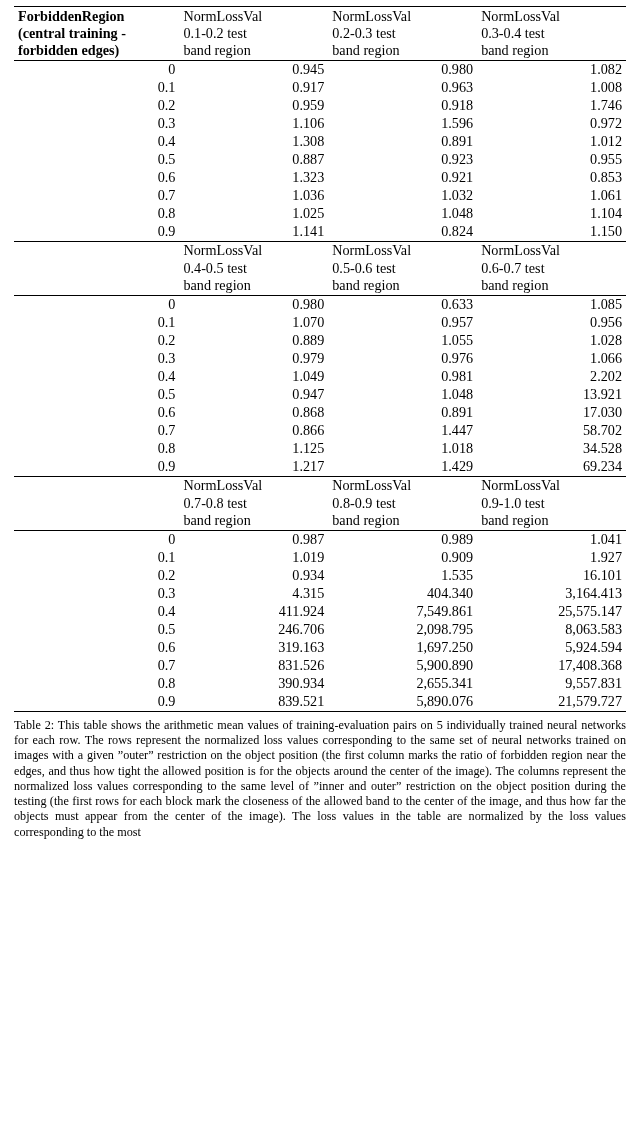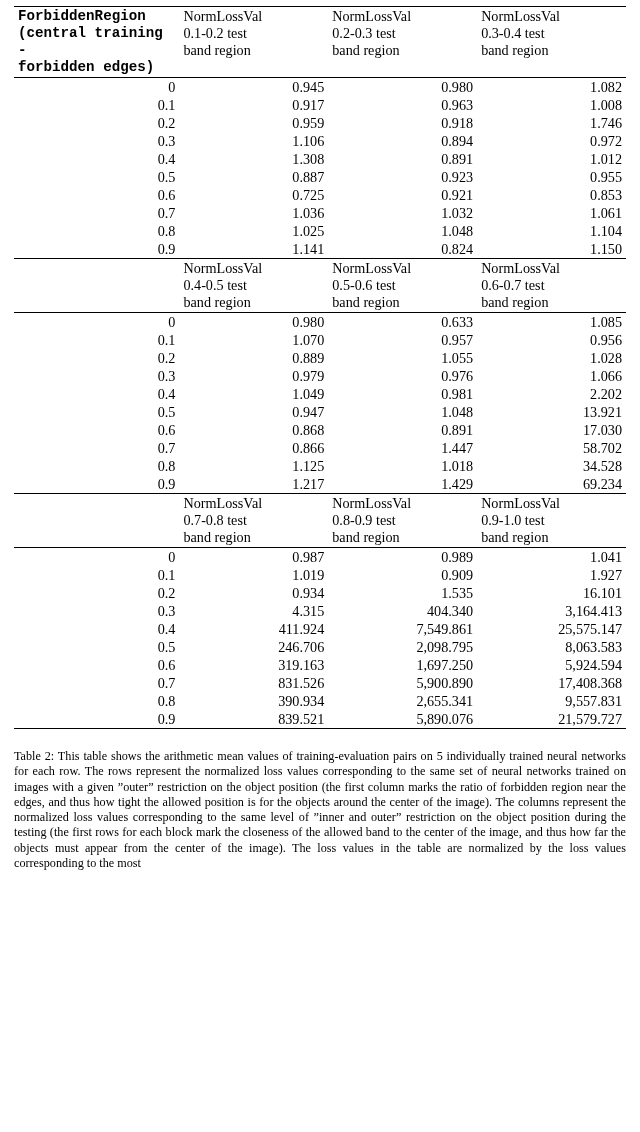--- a/index.html
+++ b/index.html
@@ -22,31 +22,31 @@
   td, th {
     padding: 0.5px 4px;
     vertical-align: top;
     text-align: right;
     font-weight: normal;
   }
   .hdr td {
     text-align: left;
     line-height: 1.22;
   }
-  .hdr .col0 { font-weight: bold; font-family: Liberation Mono, monospace; }
+  .hdr .col0 { font-weight: bold; }
   .top-rule td { border-top: 1px solid #000; }
   .bot-rule td { border-bottom: 1px solid #000; }
   col.c0 { width: 27%; }
   col.c1 { width: 24.3%; }
   col.c2 { width: 24.3%; }
   col.c3 { width: 24.3%; }
   .caption {
     font-size: 12.2px;
     line-height: 1.25;
-    margin-top: 20px;
+    margin-top: 6px;
     text-align: justify;
   }
   .caption .lbl { }
 </style>
 </head>
 <body>
 <div class="page">
 
 <table>
   <colgroup>
@@ -76,38 +76,38 @@
         </tr>
         <tr>
           <td><span>0.2</span></td>
           <td><span>0.959</span></td>
           <td><span>0.918</span></td>
           <td><span>1.746</span></td>
         </tr>
         <tr>
           <td><span>0.3</span></td>
           <td><span>1.106</span></td>
-          <td><span>0.894</span></td>
+          <td><span>1.596</span></td>
           <td><span>0.972</span></td>
         </tr>
         <tr>
           <td><span>0.4</span></td>
           <td><span>1.308</span></td>
           <td><span>0.891</span></td>
           <td><span>1.012</span></td>
         </tr>
         <tr>
           <td><span>0.5</span></td>
           <td><span>0.887</span></td>
           <td><span>0.923</span></td>
           <td><span>0.955</span></td>
         </tr>
         <tr>
           <td><span>0.6</span></td>
-          <td><span>0.725</span></td>
+          <td><span>1.323</span></td>
           <td><span>0.921</span></td>
           <td><span>0.853</span></td>
         </tr>
         <tr>
           <td><span>0.7</span></td>
           <td><span>1.036</span></td>
           <td><span>1.032</span></td>
           <td><span>1.061</span></td>
         </tr>
         <tr>

